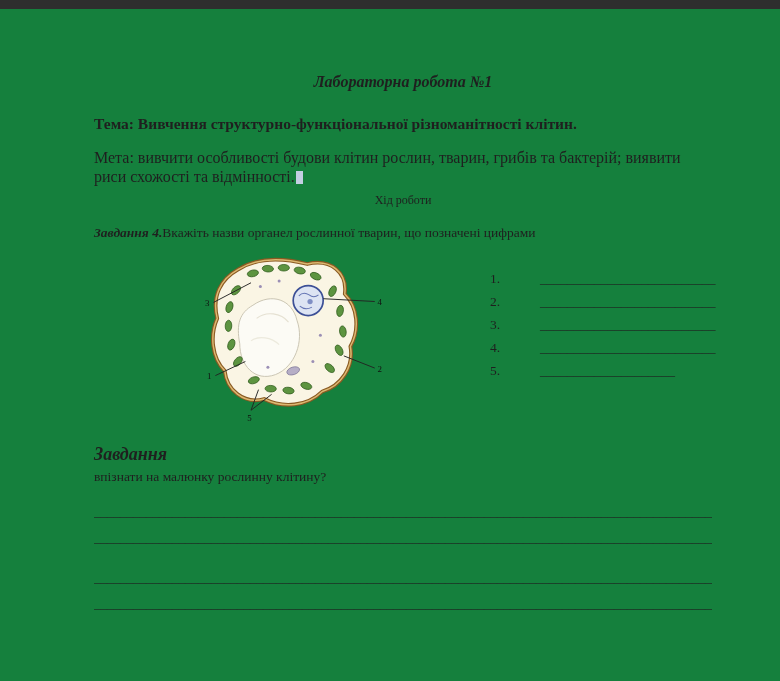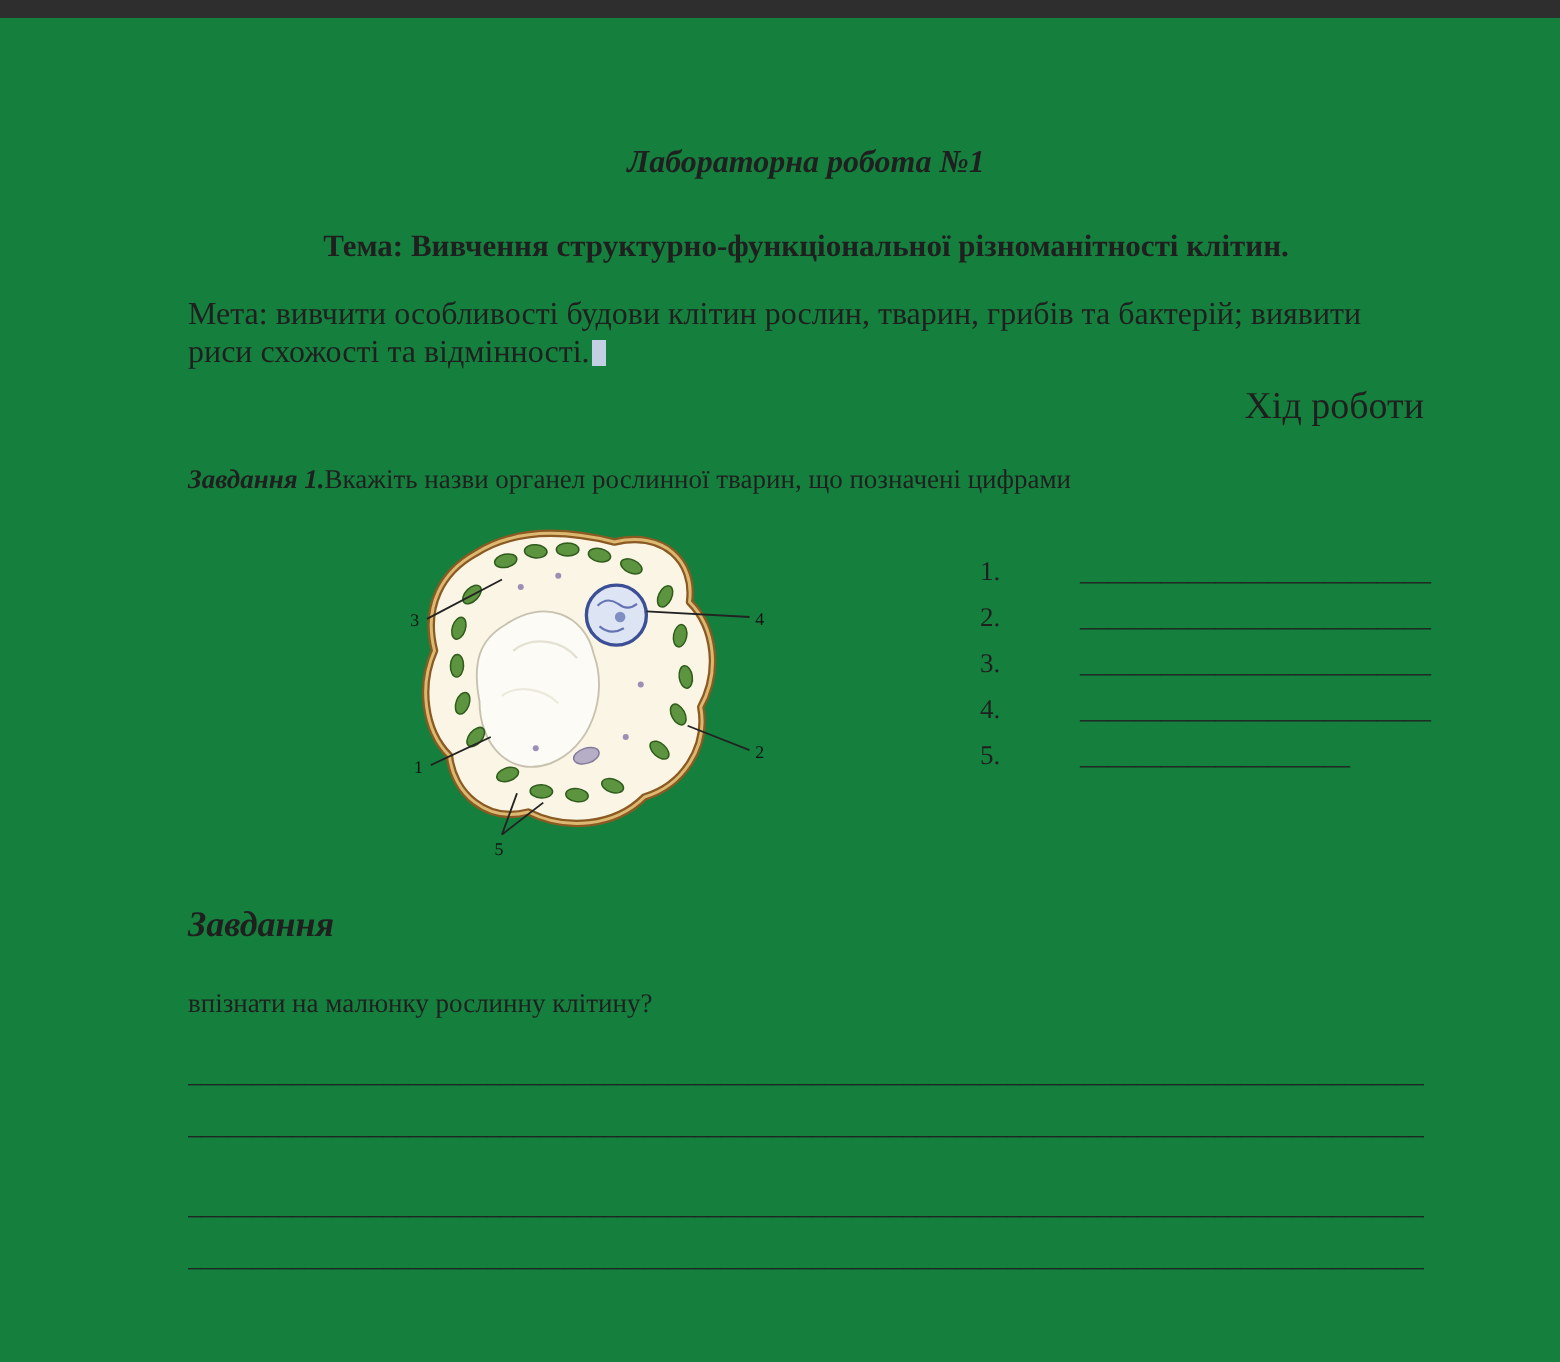--- a/index.html
+++ b/index.html
@@ -3,54 +3,54 @@
 <meta charset="utf-8">
 <style>
   html,body{margin:0;padding:0;background:#ffffff;}
   .page{
     width:780px;height:681px;background:#15803d;position:relative;overflow:hidden;
     font-family:"Liberation Serif",serif;color:#1f1f1f;
   }
   .topbar{height:9px;background:#2e2e2e;width:100%;}
   .content{padding:0 68px 0 94px;}
   .title{margin:64px 0 0;text-align:center;font-size:16px;font-weight:bold;font-style:italic;}
-  .topic{margin:24px 0 0;font-size:15.5px;font-weight:bold;text-align:center;}
+  .topic{margin:24px 0 0;font-size:15.5px;font-weight:bold;}
   .goal{margin:15px 0 0;font-size:16px;line-height:19px;}
   .cursor-mark{display:inline-block;width:7px;height:13px;background:#c3cfe3;vertical-align:-2px;margin-left:1px;}
-  .center-head{text-align:right;font-size:19px;margin-top:7px;}
+  .center-head{text-align:center;font-size:12px;margin-top:7px;}
   .task-line{margin:17px 0 0;font-size:13.5px;}
   .blab{font-weight:bold;font-style:italic;}
   .figure-row{display:flex;margin-top:8px;}
   .cell-wrap{margin-left:108px;flex:0 0 auto;}
   .answers{margin:18px 0 0 100px;padding:0;list-style:none;font-size:13.5px;}
   .ansrow{display:flex;line-height:23px;}
   .num{width:50px;}
   .task2-line1{display:flex;justify-content:space-between;width:592px;margin:11px 0 0;font-size:18px;}
-  .task2-line2{margin:21px 0 0;font-size:13.5px;}
+  .task2-line2{margin:4px 0 0;font-size:13.5px;}
   .blank-block{margin-top:14px;}
   .blank-line{font-size:13px;line-height:26px;white-space:nowrap;overflow:hidden;width:100%;}
   .task3{margin:16px 0 0;font-size:13.5px;line-height:20px;}
   svg text{font-family:"Liberation Serif",serif;font-size:9.5px;fill:#111;}
 </style>
 </head>
 <body>
 
 <div class="page">
   <div class="topbar"></div>
   <div class="content">
 
     <h1 class="title">Лабораторна робота №1</h1>
 
     <h2 class="topic">Тема: Вивчення структурно-функціональної різноманітності клітин.</h2>
 
     <p class="goal"><span>Мета: вивчити особливості будови клітин рослин, тварин, грибів та бактерій; виявити риси схожості та відмінності.</span><span class="cursor-mark"></span></p>
 
     <div class="center-head">Хід роботи</div>
 
-    <p class="task-line"><span class="blab">Завдання 1.</span><span>Вкажіть назви органел рослинної тварин, що позначені цифрами</span></p>
+    <p class="task-line"><span class="blab">Завдання 4.</span><span>Вкажіть назви органел рослинної тварин, що позначені цифрами</span></p>
 
     <div class="figure-row">
       <div class="cell-wrap">
         <svg width="188" height="180" viewBox="0 0 200 192">
 
           <g>
             <path d="M38,22 C60,8 88,10 112,16 C138,10 155,26 152,48 C166,62 168,86 158,104 C162,126 148,146 128,152 C112,168 86,170 66,160 C44,166 26,150 24,130 C10,116 8,92 16,74 C10,50 20,32 38,22 Z" fill="#faf5e4" stroke="#8a5a22" stroke-width="4" stroke-linejoin="round"></path>
             <path d="M38,22 C60,8 88,10 112,16 C138,10 155,26 152,48 C166,62 168,86 158,104 C162,126 148,146 128,152 C112,168 86,170 66,160 C44,166 26,150 24,130 C10,116 8,92 16,74 C10,50 20,32 38,22 Z" fill="none" stroke="#dcb871" stroke-width="1.6" stroke-linejoin="round"></path>
           </g>
 

